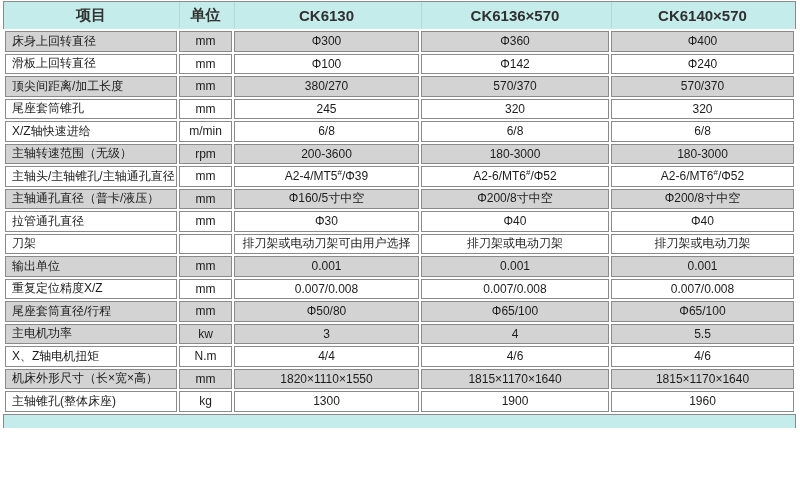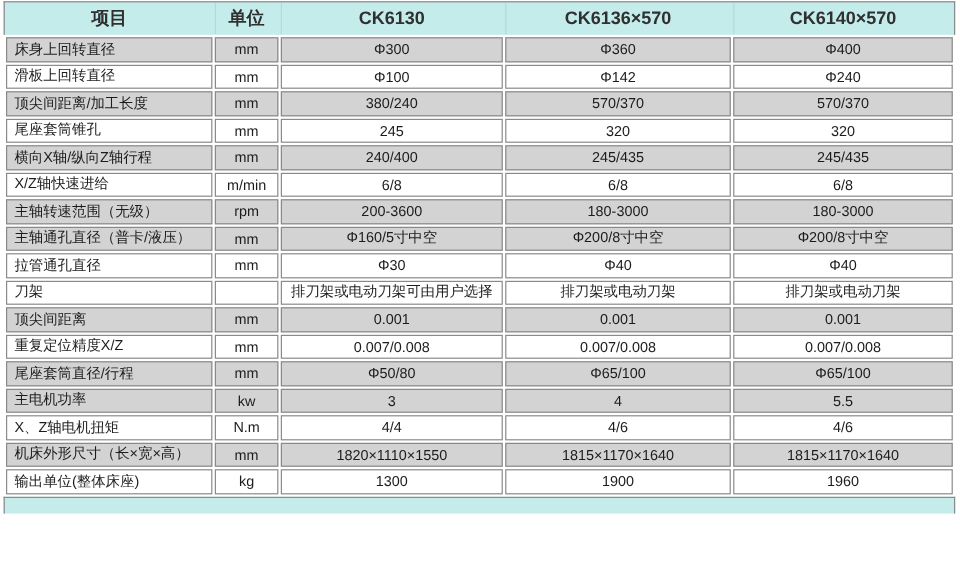--- a/index.html
+++ b/index.html
@@ -99,52 +99,52 @@
         <tr>
           <td class="item">滑板上回转直径</td>
           <td class="unit">mm</td>
           <td class="val">Φ100</td>
           <td class="val">Φ142</td>
           <td class="val">Φ240</td>
         </tr>
         <tr class="alt">
           <td class="item">顶尖间距离/加工长度</td>
           <td class="unit">mm</td>
-          <td class="val">380/240</td>
+          <td class="val">380/270</td>
           <td class="val">570/370</td>
           <td class="val">570/370</td>
         </tr>
         <tr>
           <td class="item">尾座套筒锥孔</td>
           <td class="unit">mm</td>
           <td class="val">245</td>
           <td class="val">320</td>
           <td class="val">320</td>
-        </tr>
-        <tr class="alt">
-          <td class="item">横向X轴/纵向Z轴行程</td>
-          <td class="unit">mm</td>
-          <td class="val">240/400</td>
-          <td class="val">245/435</td>
-          <td class="val">245/435</td>
         </tr>
         <tr>
           <td class="item">X/Z轴快速进给</td>
           <td class="unit">m/min</td>
           <td class="val">6/8</td>
           <td class="val">6/8</td>
           <td class="val">6/8</td>
         </tr>
         <tr class="alt">
           <td class="item">主轴转速范围（无级）</td>
           <td class="unit">rpm</td>
           <td class="val">200-3600</td>
           <td class="val">180-3000</td>
           <td class="val">180-3000</td>
         </tr>
+        <tr>
+          <td class="item">主轴头/主轴锥孔/主轴通孔直径</td>
+          <td class="unit">mm</td>
+          <td class="val">A2-4/MT5<sup>#</sup>/Φ39</td>
+          <td class="val">A2-6/MT6<sup>#</sup>/Φ52</td>
+          <td class="val">A2-6/MT6<sup>#</sup>/Φ52</td>
+        </tr>
         <tr class="alt">
           <td class="item">主轴通孔直径（普卡/液压）</td>
           <td class="unit">mm</td>
           <td class="val">Φ160/5寸中空</td>
           <td class="val">Φ200/8寸中空</td>
           <td class="val">Φ200/8寸中空</td>
         </tr>
         <tr>
           <td class="item">拉管通孔直径</td>
           <td class="unit">mm</td>
@@ -153,21 +153,21 @@
           <td class="val">Φ40</td>
         </tr>
         <tr>
           <td class="item">刀架</td>
           <td class="unit"></td>
           <td class="val">排刀架或电动刀架可由用户选择</td>
           <td class="val">排刀架或电动刀架</td>
           <td class="val">排刀架或电动刀架</td>
         </tr>
         <tr class="alt">
-          <td class="item">顶尖间距离</td>
+          <td class="item">输出单位</td>
           <td class="unit">mm</td>
           <td class="val">0.001</td>
           <td class="val">0.001</td>
           <td class="val">0.001</td>
         </tr>
         <tr>
           <td class="item">重复定位精度X/Z</td>
           <td class="unit">mm</td>
           <td class="val">0.007/0.008</td>
           <td class="val">0.007/0.008</td>
@@ -195,21 +195,21 @@
           <td class="val">4/6</td>
         </tr>
         <tr class="alt">
           <td class="item">机床外形尺寸（长×宽×高）</td>
           <td class="unit">mm</td>
           <td class="val">1820×1110×1550</td>
           <td class="val">1815×1170×1640</td>
           <td class="val">1815×1170×1640</td>
         </tr>
         <tr>
-          <td class="item">输出单位(整体床座)</td>
+          <td class="item">主轴锥孔(整体床座)</td>
           <td class="unit">kg</td>
           <td class="val">1300</td>
           <td class="val">1900</td>
           <td class="val">1960</td>
         </tr>
       </tbody>
   </table>
 
   <div class="next-strip"></div>
 </div>

